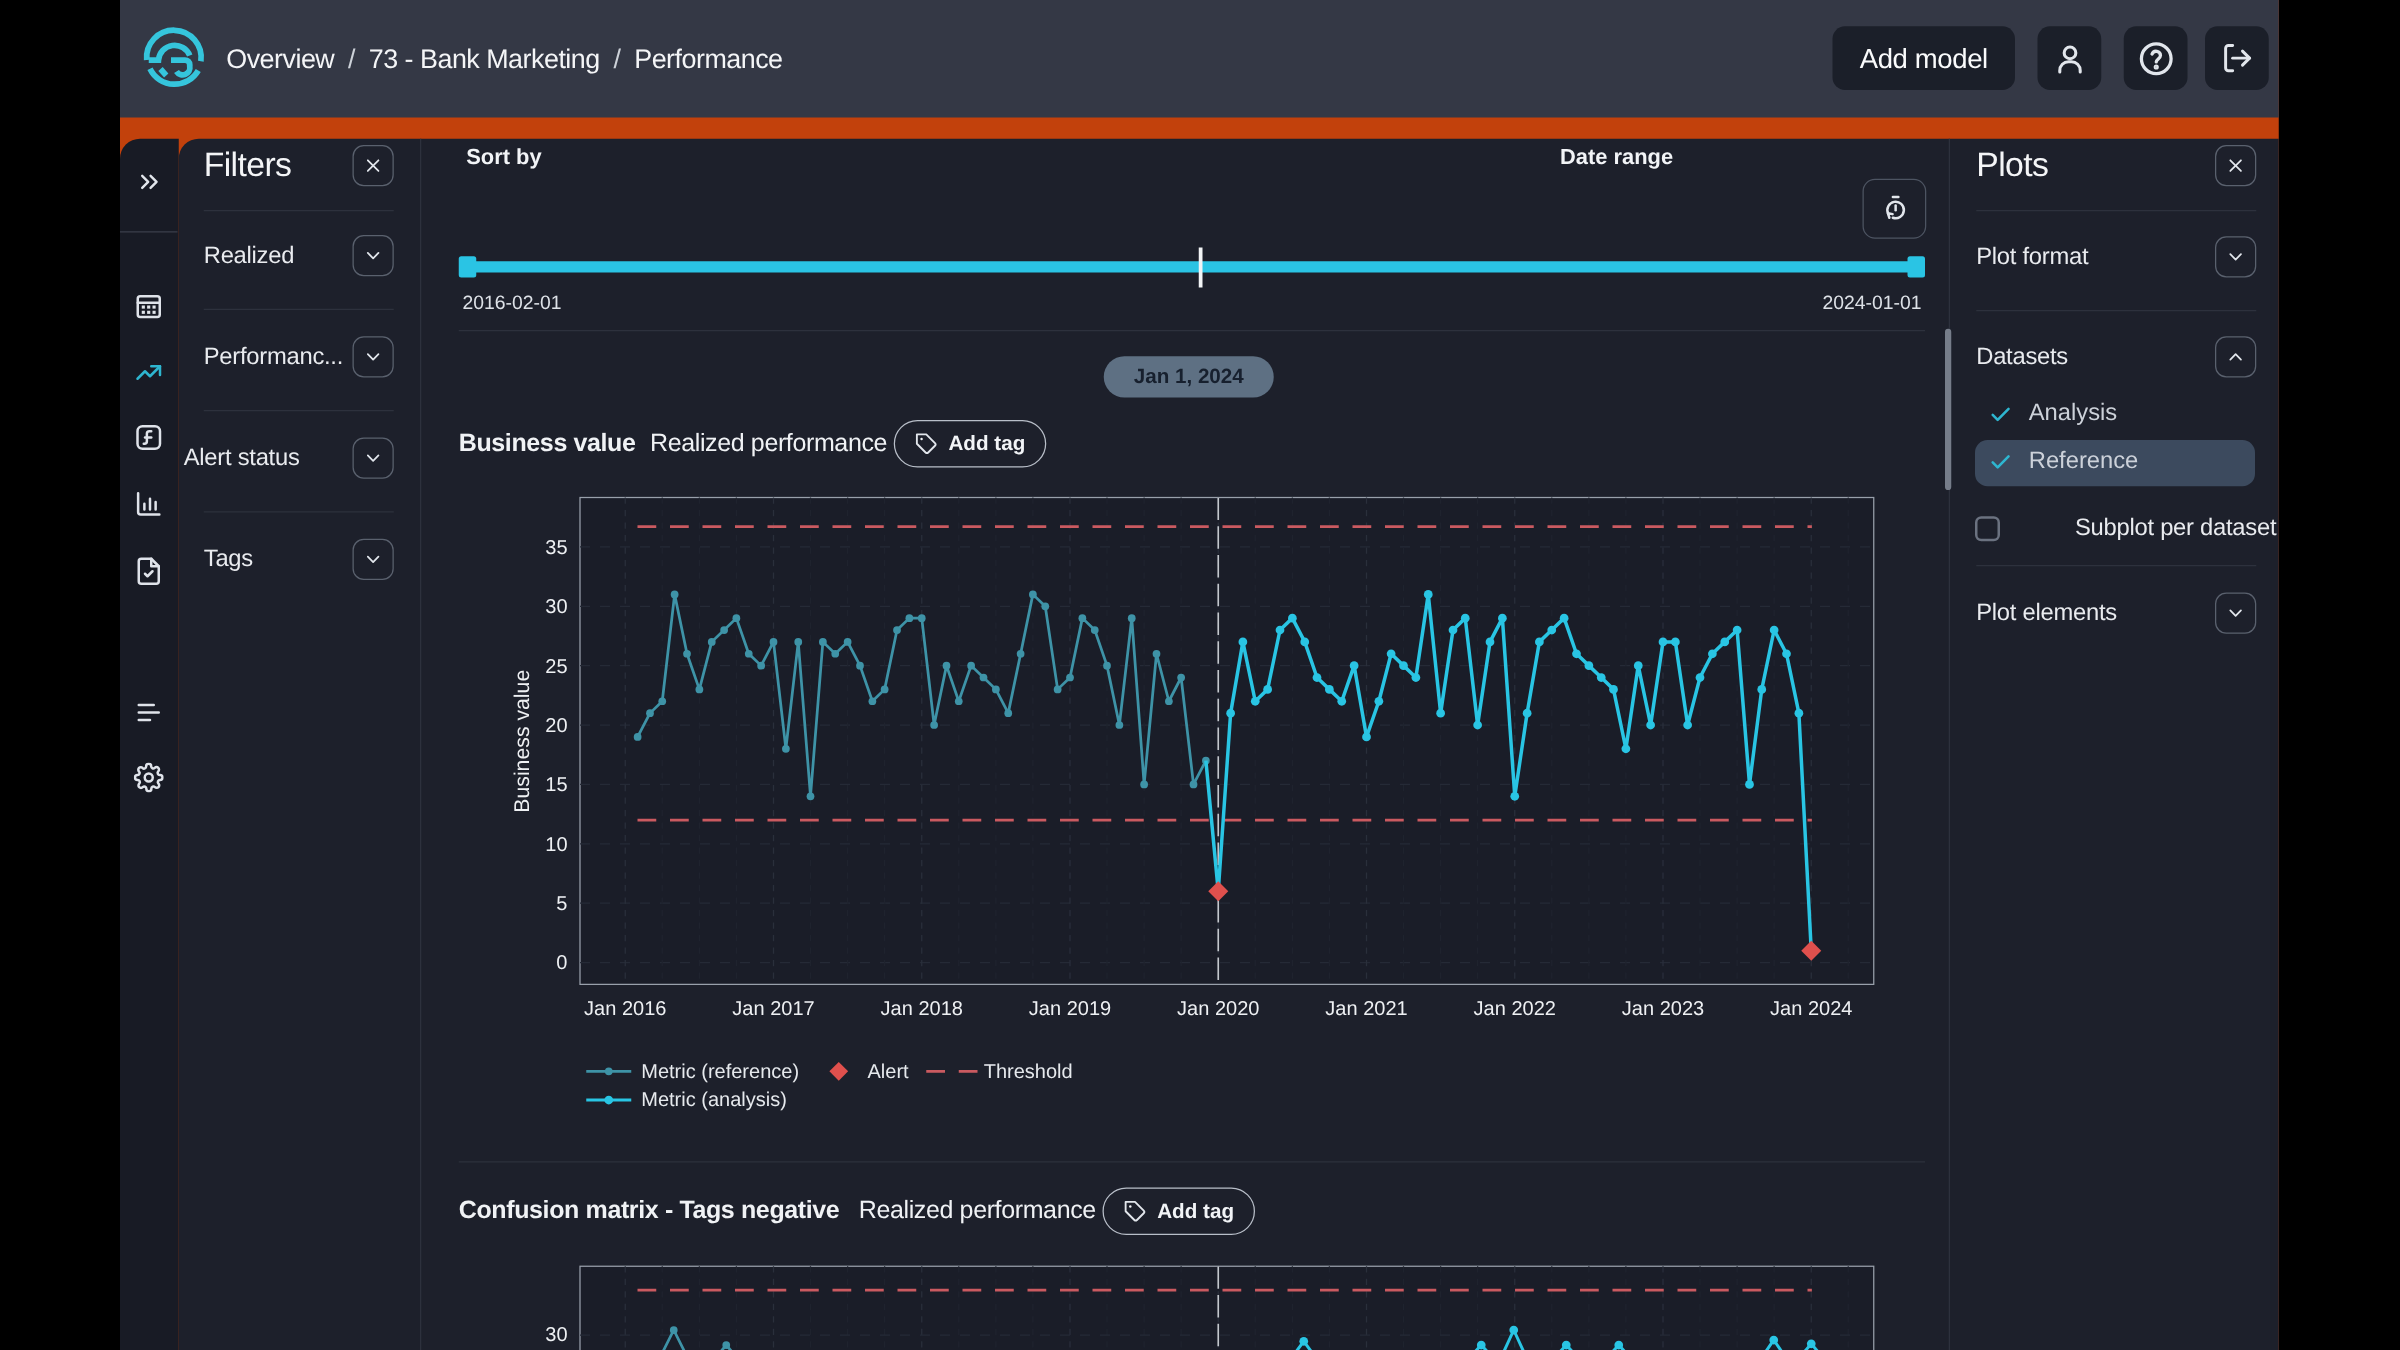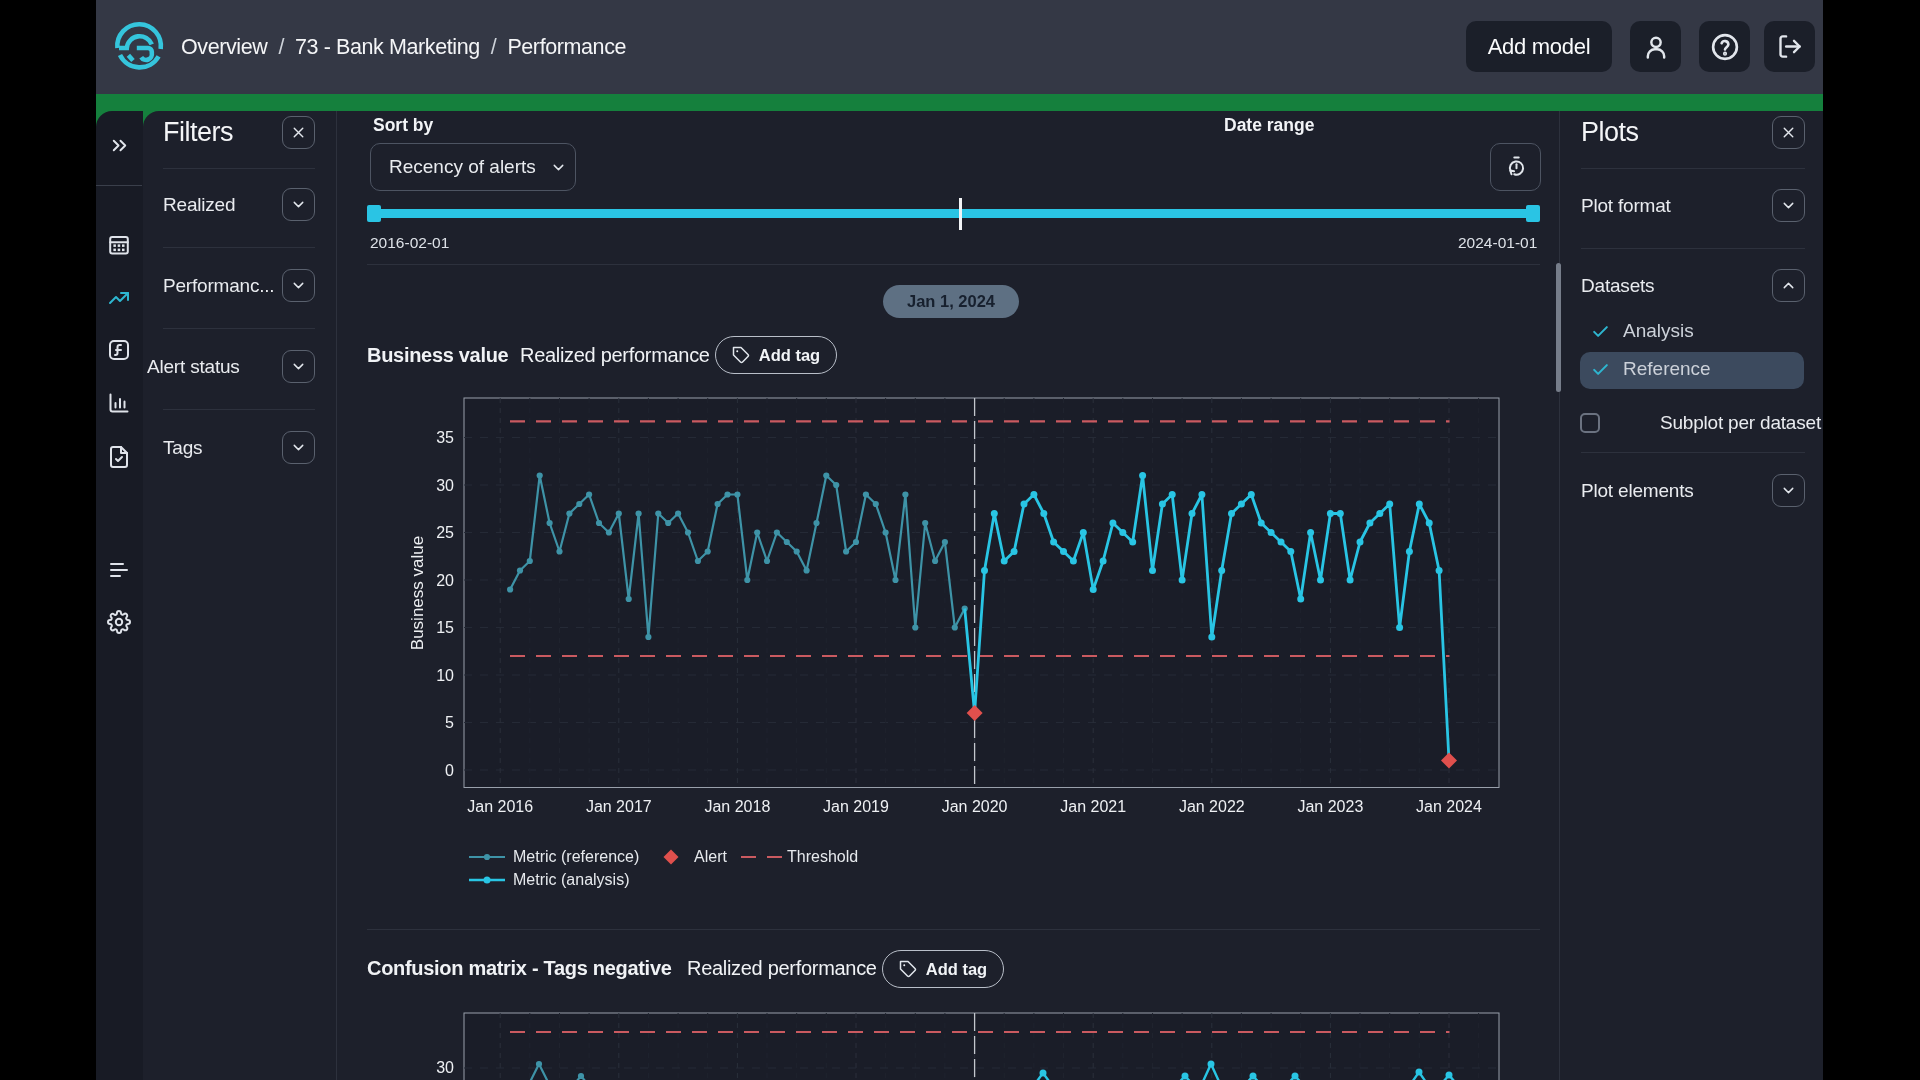--- a/index.html
+++ b/index.html
@@ -1,17 +1,17 @@
 <!DOCTYPE html>
 <html><head><meta charset="utf-8">
 <style>
 * { margin:0; padding:0; box-sizing:border-box; }
 html,body { width:1920px; height:1080px; background:#000; overflow:hidden;
   font-family:"Liberation Sans", sans-serif; }
-.app { position:absolute; left:96px; top:0; width:1727px; height:1080px; background:#15803d; }
+.app { position:absolute; left:96px; top:0; width:1727px; height:1080px; background:#c2410c; }
 .topbar { position:absolute; left:0; top:0; width:1727px; height:94px; background:#343845; }
 .logo { position:absolute; left:17px; top:19px; }
 .crumb { position:absolute; left:85px; top:0; height:95px; display:flex; align-items:center;
   font-size:21.5px; color:#f4f5f7; letter-spacing:-0.4px; }
 .crumb .sep { color:#cdd2d9; margin:0 11px; }
 .tb-btn { position:absolute; top:21px; height:51px; background:#1b1f29; border-radius:10px;
   display:flex; align-items:center; justify-content:center;text-align:right; }
 .panel { position:absolute; left:47px; top:111px; width:1680px; height:969px;
   background:#1d202b; border-radius:16px 0 0 0; }
 .sidestrip { position:absolute; left:0px; top:111px; width:47px; height:969px;
@@ -162,29 +162,21 @@
       </svg>
     </div>
 <div class="hline" style="left:67px;top:409px;width:152px;"></div>
 <div class="label" style="left:67px;top:437px;">Tags</div>
 <div class="sq-btn" style="left:186px;top:431px;">
       <svg width="17" height="17" viewBox="0 0 24 24" fill="none" stroke="#e2e6ec" stroke-width="2" stroke-linecap="round" stroke-linejoin="round">
         <path d="M6 9l6 6 6-6"></path>
       </svg>
     </div>
 <div class="bold-label" style="left:277px;top:115px;text-align:center;">Sort by</div>
-<div class="sel" style="left:274px;top:143px;width:206px;height:48px;font-size:19px;">
-      <span style="margin-left:18px;">Recency of alerts</span>
-      <span style="margin-left:14px;display:flex;">
-        <svg width="17" height="17" viewBox="0 0 24 24" fill="none" stroke="#e2e6ec" stroke-width="2" stroke-linecap="round" stroke-linejoin="round">
-          <path d="M6 9l6 6 6-6"></path>
-        </svg>
-      </span>
-    </div>
-<div class="bold-label" style="left:1128px;top:115px;">Date range</div>
+<div class="bold-label" style="left:1152px;top:115px;">Date range</div>
 <div class="sel" style="left:1394px;top:143px;width:51px;height:48px;justify-content:center;">
       <svg width="24" height="24" viewBox="0 0 24 24" fill="none" stroke="#e2e6ec" stroke-width="2" stroke-linecap="round" stroke-linejoin="round">
         <path d="M10.3 2.6h4.4"></path>
         <path d="M10.24 19.2 A6.6 6.6 0 1 0 6.52 15.8"></path>
         <path d="M12.5 9.3 L12.5 13.2"></path>
         <path d="M6.3 15.6 L10.1 16.3 M6.3 15.6 L7.5 19.2"></path>
       </svg>
     </div>
 <div style="position:absolute;left:274px;top:209px;width:1170px;height:9px;background:#2ac4e4;"></div>
 <div style="position:absolute;left:271px;top:205px;width:14px;height:17px;background:#2ac4e4;border-radius:2px;"></div>

